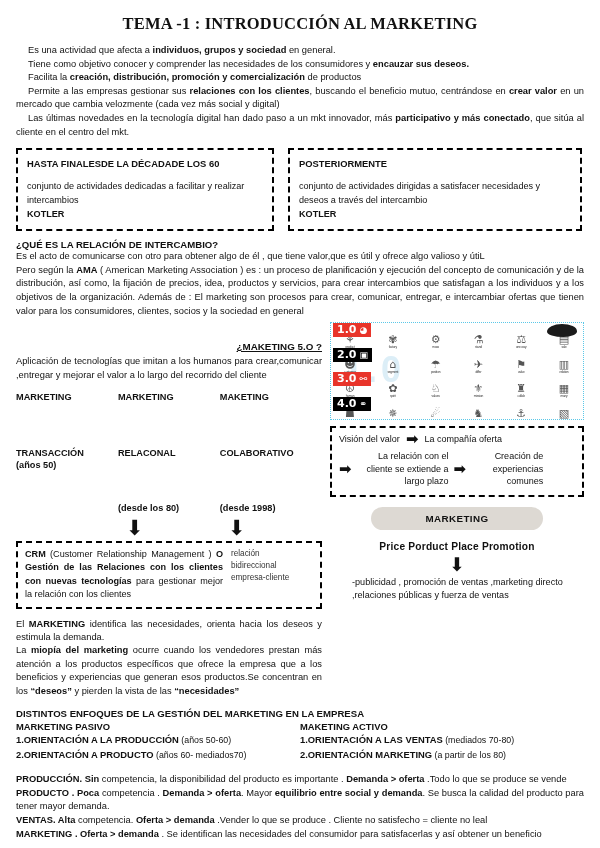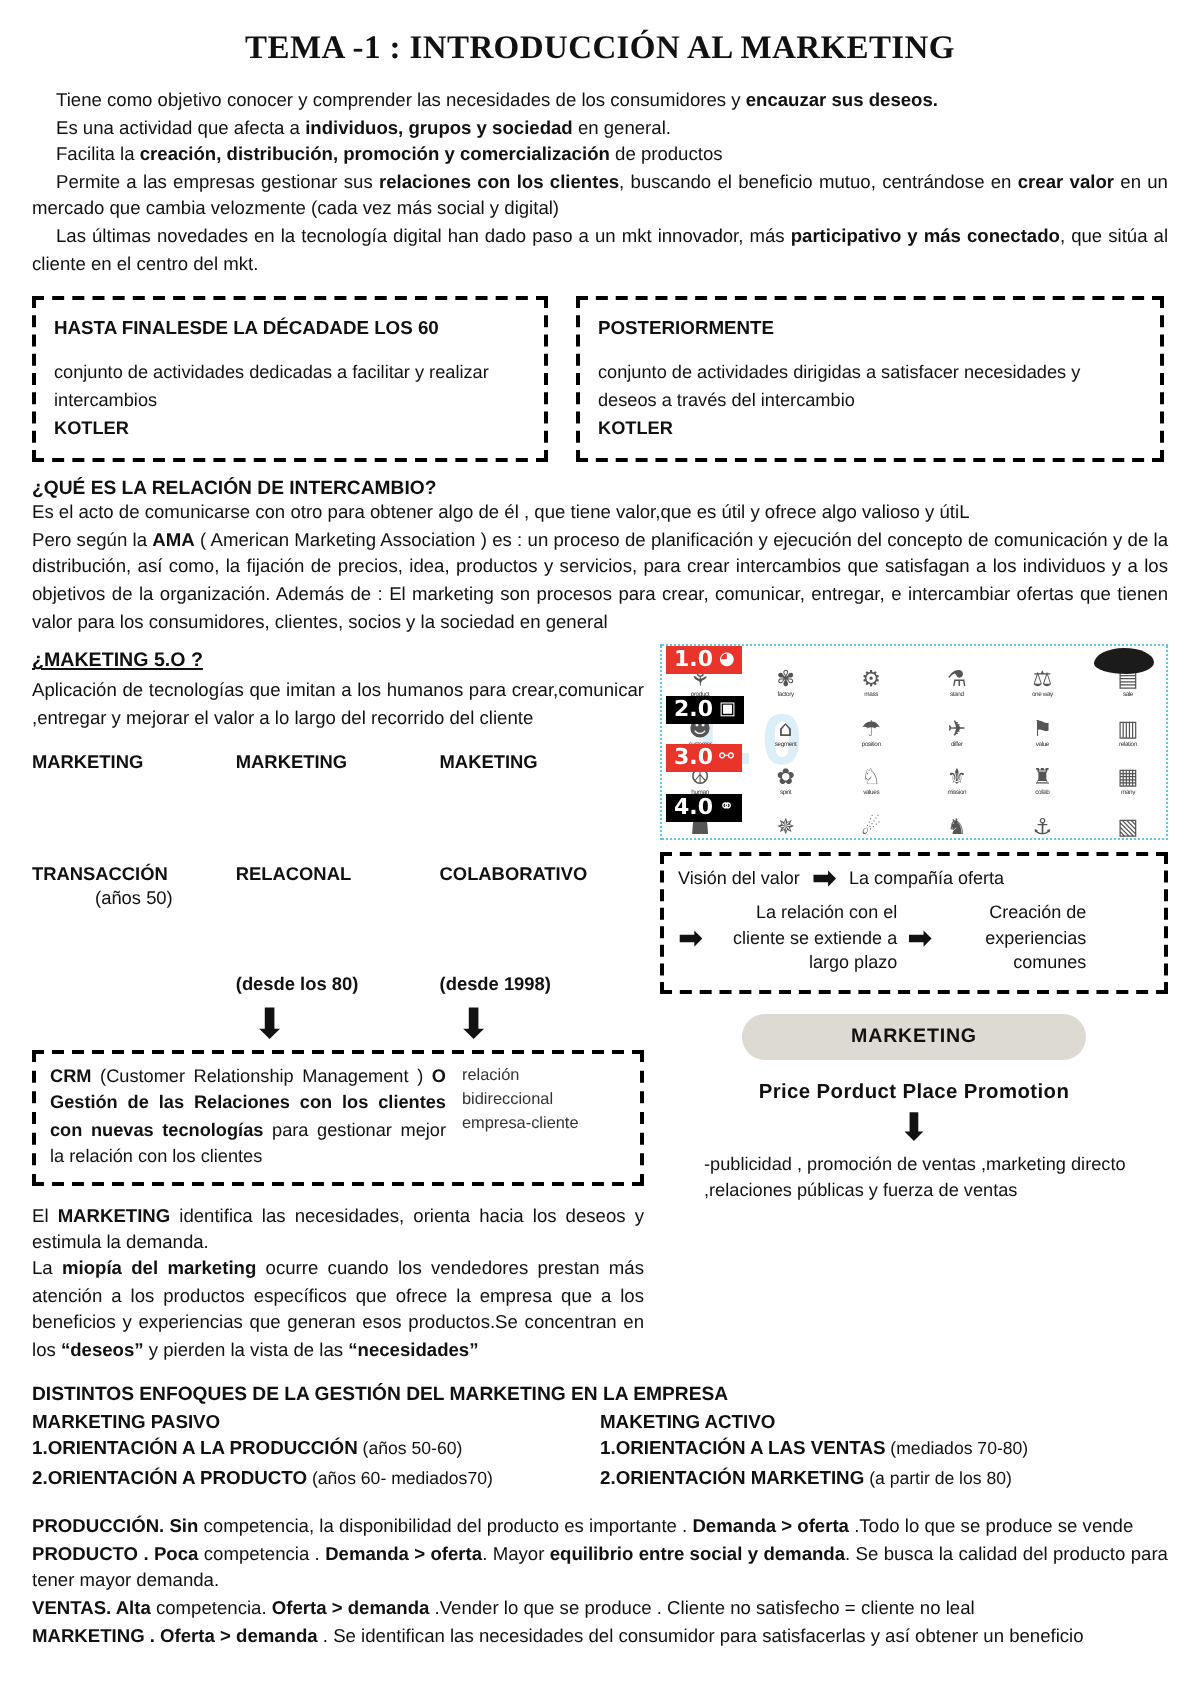--- a/index.html
+++ b/index.html
@@ -66,39 +66,39 @@
 
   
   .mid {
     display: flex;
     margin-top: 4px;
   }
   .mid-left { width: 330px; padding-right: 8px; }
   .mid-right { width: 254px; }
 
   .center-head {
-    text-align: left;
+    text-align: right;
     font-weight: bold;
     font-size: 9.8px;
     text-decoration: underline;
-    margin: 3px 0 3px 0;
+    margin: 19px 0 3px 0;
   }
 
   
   .eras {
     display: flex;
     margin-top: 9px;
     font-size: 9.2px;
     line-height: 12.4px;
   }
   .era { width: 33.3%; }
   .era .era-t { font-weight: bold; }
   .era .era-s { font-weight: bold; margin-top: 43px; }
   .era .era-y { font-weight: normal; }
-  .era-1 .era-y { font-weight: normal; text-align: center; }
+  .era-1 .era-y { font-weight: bold; }
 
   .arrows-row {
     position: relative;
     height: 26px;
   }
   .arr-down {
     position: absolute;
     font-size: 21px;
     line-height: 21px;
     font-family: "DejaVu Sans", sans-serif;
@@ -291,24 +291,24 @@
   }
 </style>
 </head>
 <body>
 
 <div class="page">
 
   <div class="title">TEMA -1 : INTRODUCCIÓN AL MARKETING</div>
 
   <div class="para indent">
+    <span>Es una actividad que afecta a </span><b>individuos, grupos y sociedad</b><span> en general.</span>
+  </div>
+  <div class="para indent">
     <span>Tiene como objetivo conocer y comprender las necesidades de los consumidores y </span><b>encauzar sus deseos.</b>
-  </div>
-  <div class="para indent">
-    <span>Es una actividad que afecta a </span><b>individuos, grupos y sociedad</b><span> en general.</span>
   </div>
   <div class="para indent">
     <span>Facilita la </span><b>creación, distribución, promoción y comercialización</b><span> de productos</span>
   </div>
   <div class="para indent">
     <span>Permite a las empresas gestionar sus </span><b>relaciones con los clientes</b><span>, buscando el beneficio mutuo, centrándose en </span><b>crear valor</b><span> en un mercado que cambia velozmente (cada vez más social y digital)</span>
   </div>
   <div class="para indent">
     <span>Las últimas novedades en la tecnología digital han dado paso a un mkt innovador, más </span><b>participativo y más conectado</b><span>, que sitúa al cliente en el  centro del mkt.</span>
   </div>

